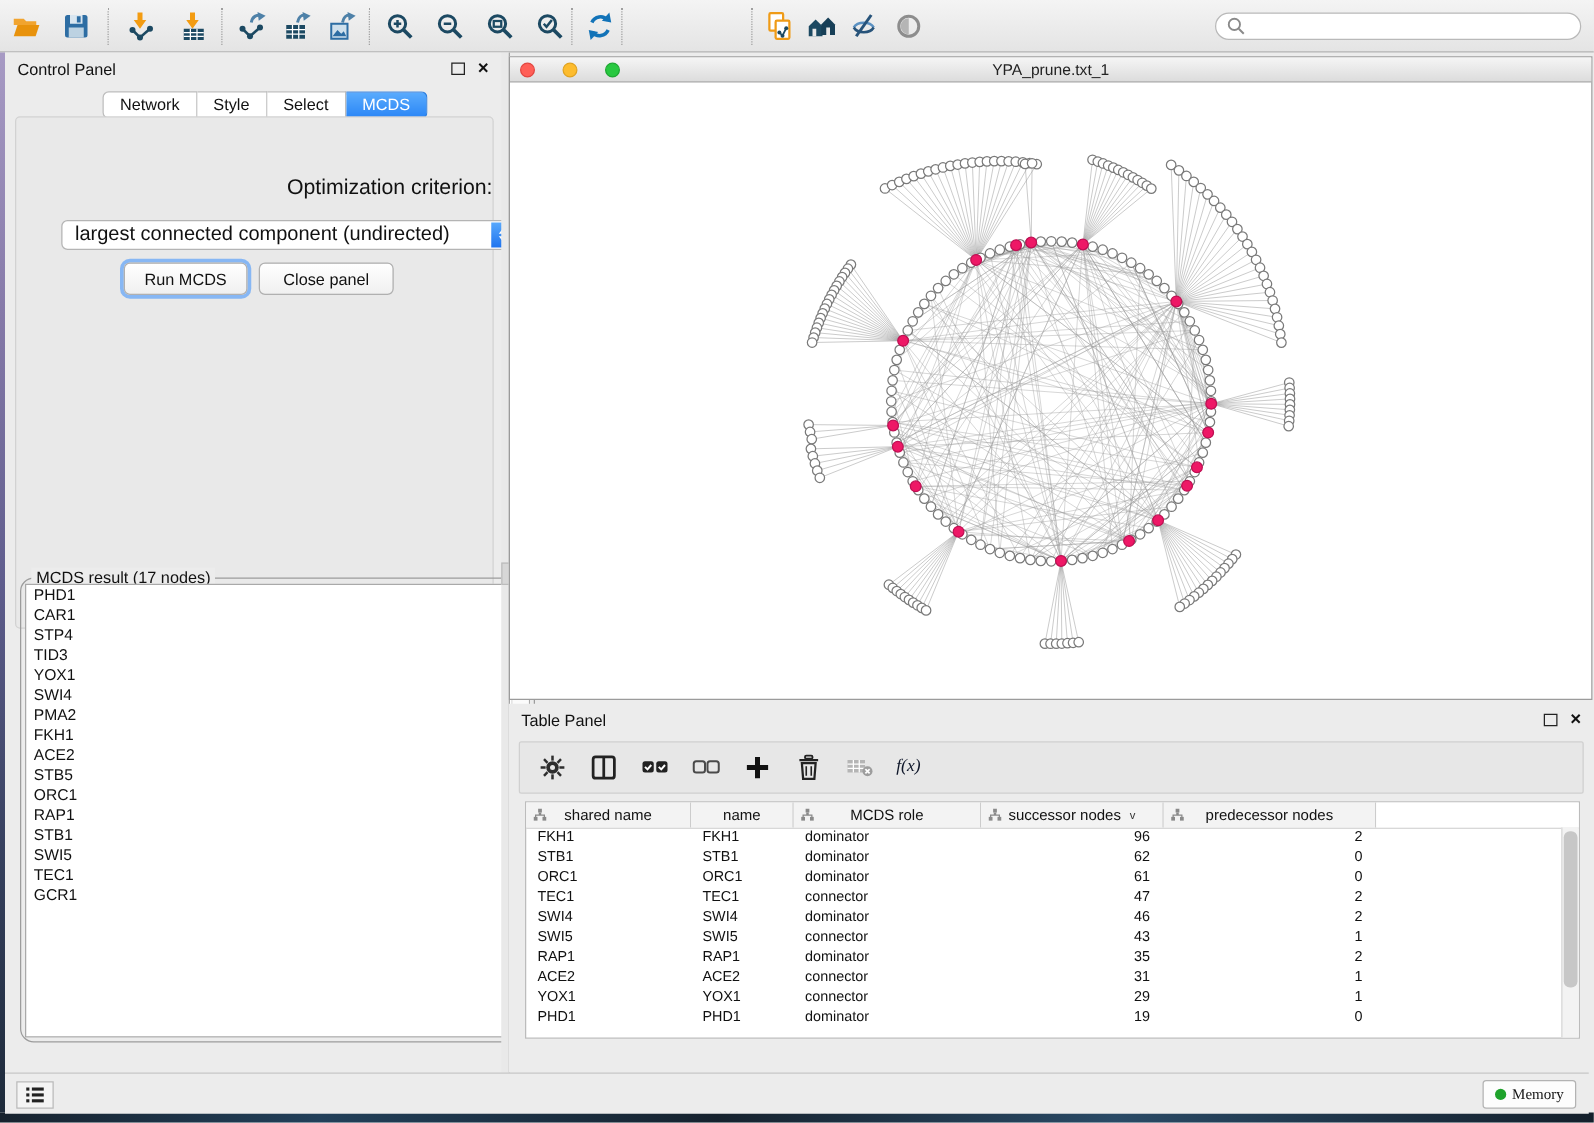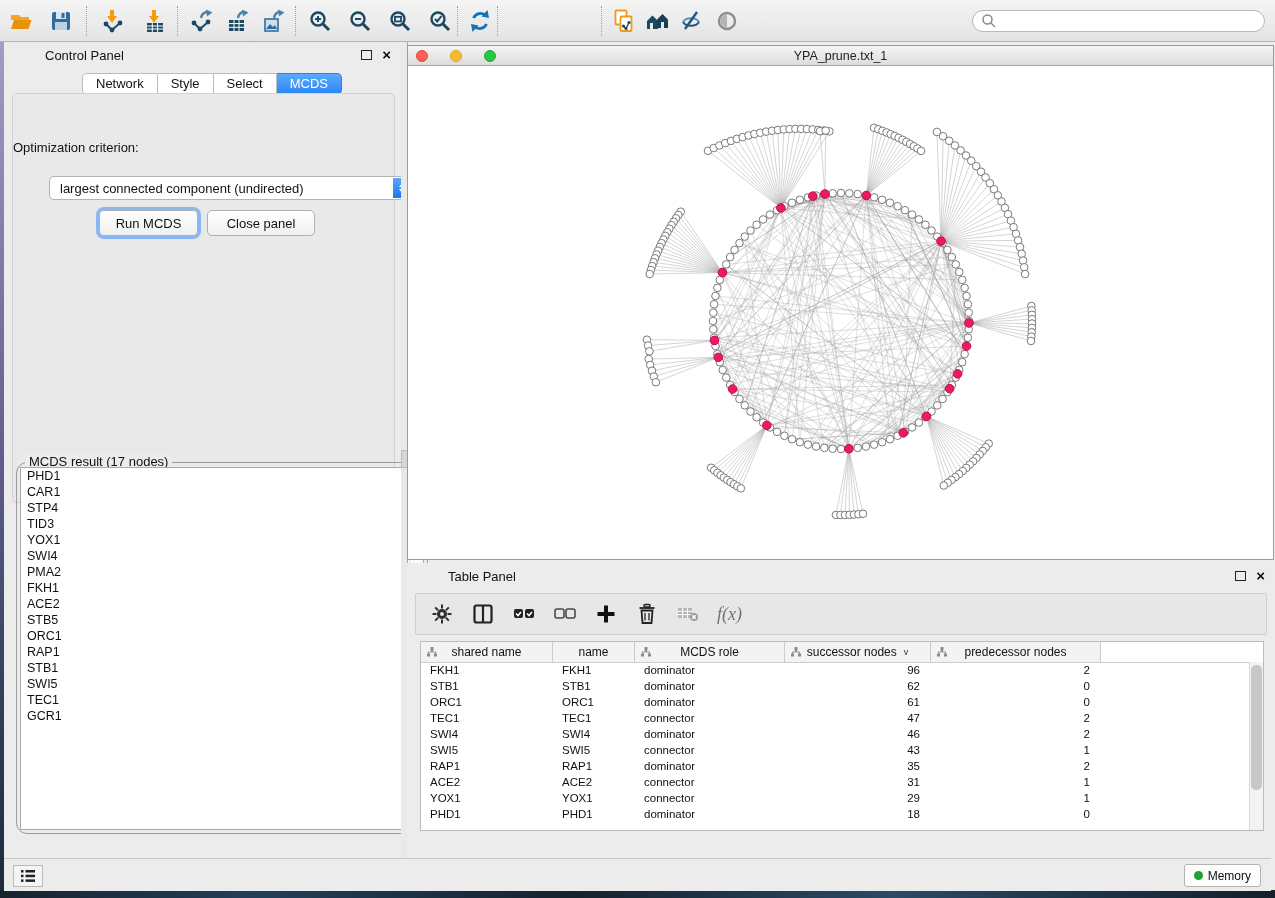--- a/index.html
+++ b/index.html
@@ -13,35 +13,35 @@
   
   #toolbar{position:absolute;left:0;top:0;width:1275px;height:41px;
     background:linear-gradient(#f4f4f4,#e4e4e4);border-bottom:1px solid #b3b3b3;
     display:flex;align-items:center;}
   .tico{width:26px;height:26px;display:flex;align-items:center;justify-content:center;flex:0 0 auto;}
   .tsep{width:1px;height:30px;border-left:1px dotted #9f9f9f;margin:0 6px;flex:0 0 auto;}
   #search-wrap{position:absolute;left:972px;top:10px;width:293px;height:22px;
     background:#fff;border:1px solid #b9b9b9;border-radius:11px;display:flex;align-items:center;padding-left:8px;box-sizing:border-box;}
   
   #control-panel{position:absolute;left:4px;top:42px;width:397px;height:818px;background:#ececec;}
-  .panel-titlebar{height:26px;display:flex;align-items:center;font-size:13px;padding:0 10px;margin-left:31px;}
+  .panel-titlebar{height:26px;display:flex;align-items:center;font-size:13px;padding:0 10px;}
   .panel-titlebar .spacer{flex:1;}
   .float-glyph{width:9px;height:8px;border:1.5px solid #222;display:inline-block;margin-right:10px;}
   .close-glyph{font-size:15px;font-weight:bold;color:#111;line-height:10px;}
   #cp-tabs{position:absolute;left:78px;top:31px;display:flex;}
   .seg{padding:2px 13px;font-size:13px;background:#fff;border:1px solid #bdbdbd;border-left:none;
        color:#111;line-height:16px;white-space:nowrap;}
   .seg:first-child{border-left:1px solid #bdbdbd;border-radius:5px 0 0 5px;}
   .seg:last-child{border-radius:0 5px 5px 0;}
   .seg.active{background:linear-gradient(#5aabfd,#2a86f6);border-color:#2d7fe0;color:#fff;}
   #cp-body{position:absolute;left:8px;top:51px;width:381px;height:408px;background:#e9e9e9;
     border:1px solid #d2d2d2;border-radius:4px;}
-  #opt-label{position:absolute;left:0;top:46px;width:100%;text-align:left;font-size:13px;}
+  #opt-label{position:absolute;left:0;top:46px;width:100%;text-align:right;font-size:17px;}
   #opt-select{position:absolute;left:36px;top:82px;width:366px;height:24px;background:#fff;
-    border:1px solid #b4b4b4;border-radius:5px;font-size:13px;display:flex;align-items:center;
+    border:1px solid #b4b4b4;border-radius:5px;font-size:16px;display:flex;align-items:center;
     padding-left:10px;box-sizing:border-box;}
   #opt-stepper{position:absolute;right:1px;top:1px;width:20px;height:20px;border-radius:0 4px 4px 0;
     background:linear-gradient(#58a8fc,#1f74ef);display:flex;flex-direction:column;align-items:center;justify-content:center;gap:2px;}
   .tri-up{width:0;height:0;border-left:4px solid transparent;border-right:4px solid transparent;border-bottom:5px solid #fff;}
   .tri-down{width:0;height:0;border-left:4px solid transparent;border-right:4px solid transparent;border-top:5px solid #fff;}
   .cp-btn{position:absolute;top:116px;height:24px;background:linear-gradient(#ffffff,#f0f0f0);
     border:1px solid #b0b0b0;border-radius:5px;font-size:13px;display:flex;align-items:center;justify-content:center;}
   #run-btn{left:86px;width:97px;box-shadow:0 0 0 3px rgba(110,170,246,.8);}
   #closepanel-btn{left:194px;width:106px;}
   #mcds-box{position:absolute;left:12px;top:420px;width:371px;height:370px;border:1px solid #9c9c9c;border-radius:11px;padding-left:39px;}
@@ -59,41 +59,41 @@
   #net-titlebar{height:19px;background:linear-gradient(#f5f5f5,#dcdcdc);border-bottom:1px solid #a5a5a5;
     display:flex;align-items:center;position:relative;gap:14px;}
   .tl{width:12px;height:12px;border-radius:50%;margin-left:8px;}
   #net-title{position:absolute;left:0;right:0;text-align:center;font-size:12.5px;color:#222;}
   #network-svg{position:absolute;left:0;top:19px;}
   
   #table-panel{position:absolute;left:407px;top:563px;width:868px;height:295px;background:#ececec;}
   #tp-toolbar{position:absolute;left:8px;top:30px;width:852px;height:42px;background:#e7e7e7;
     border:1px solid #d0d0d0;border-radius:2px;display:flex;align-items:center;gap:17px;padding-left:14px;box-sizing:border-box;}
   .tpico{width:24px;height:24px;display:flex;align-items:center;justify-content:center;}
-  #fx-label{font-family:"Liberation Serif",serif;font-style:italic;font-size:18px;color:#737373;}
+  #fx-label{font-family:"Liberation Serif",serif;font-style:italic;font-size:14px;color:#0f172a;}
   #node-table{position:absolute;left:13px;top:78px;width:844px;height:190px;background:#fff;border:1px solid #bcbcbc;box-sizing:border-box;}
   #nt-header{display:grid;grid-template-columns:132px 82px 150px 146px 170px 1fr;height:20px;
     border-bottom:1px solid #ccc;}
   .th{background:#f3f3f3;border-right:1px solid #ccc;font-size:12px;display:flex;align-items:center;justify-content:center;gap:5px;position:relative;}
   .th .hicon{position:absolute;left:5px;}
   .th.empty{background:#fff;border-right:none;}
   .sort-chevron{font-size:9px;color:#333;margin-left:2px;}
   #nt-body{position:absolute;left:0;top:20px;right:13px;bottom:0;overflow:hidden;}
   .tr{display:grid;grid-template-columns:132px 82px 150px 146px 170px;height:16px;font-size:11.5px;align-items:center;}
   .td{padding-left:9px;white-space:nowrap;}
   .td.num{text-align:right;padding-right:11px;}
   #nt-scroll{position:absolute;right:0;top:20px;width:13px;bottom:0;background:#f3f3f3;border-left:1px solid #d8d8d8;}
   #nt-thumb{position:absolute;left:1px;right:1px;top:3px;height:125px;background:#c7c7c7;border-radius:5px;}
   #tp-tabs{position:absolute;left:0;right:0;top:269px;display:flex;justify-content:center;}
   
   #statusbar{position:absolute;left:4px;top:858px;width:1267px;height:32px;background:#ececec;border-top:1px solid #c6c6c6;}
   #list-btn{position:absolute;left:9px;top:6px;width:28px;height:20px;background:#f4f4f4;border:1px solid #b9b9b9;
     display:flex;align-items:center;justify-content:center;}
   #memory-btn{position:absolute;right:10px;top:5px;height:21px;background:#fdfdfd;border:1px solid #b3b3b3;border-radius:3px;
-    display:flex;align-items:center;font-size:12px;padding:0 9px;gap:5px;}
+    display:flex;align-items:center;font-size:12px;padding:0 9px;gap:5px;font-family:Liberation Serif, serif;}
   #memory-dot{width:9px;height:9px;border-radius:50%;background:#1fa32c;}
 </style>
 </head>
 <body>
 
 <div id="toolbar">
   <span class="tico" style="margin-left:8px">
     <svg width="24" height="24">
         <path d="M2 6h8l2 2h8v3H2z" fill="#f1a42f"></path>
         <path d="M2 20h17.5l3-9H5z" fill="#e8920c"></path>
@@ -1130,21 +1130,21 @@
           <div class="td">YOX1</div>
           <div class="td">YOX1</div>
           <div class="td">connector</div>
           <div class="td num">29</div>
           <div class="td num">1</div>
         </div>
         <div class="tr">
           <div class="td">PHD1</div>
           <div class="td">PHD1</div>
           <div class="td">dominator</div>
-          <div class="td num">18</div>
+          <div class="td num">19</div>
           <div class="td num">0</div>
         </div>
       </div>
     <div id="nt-scroll">
         <div id="nt-thumb"></div>
       </div>
   </div>
 </div>
 
 <div id="statusbar">

